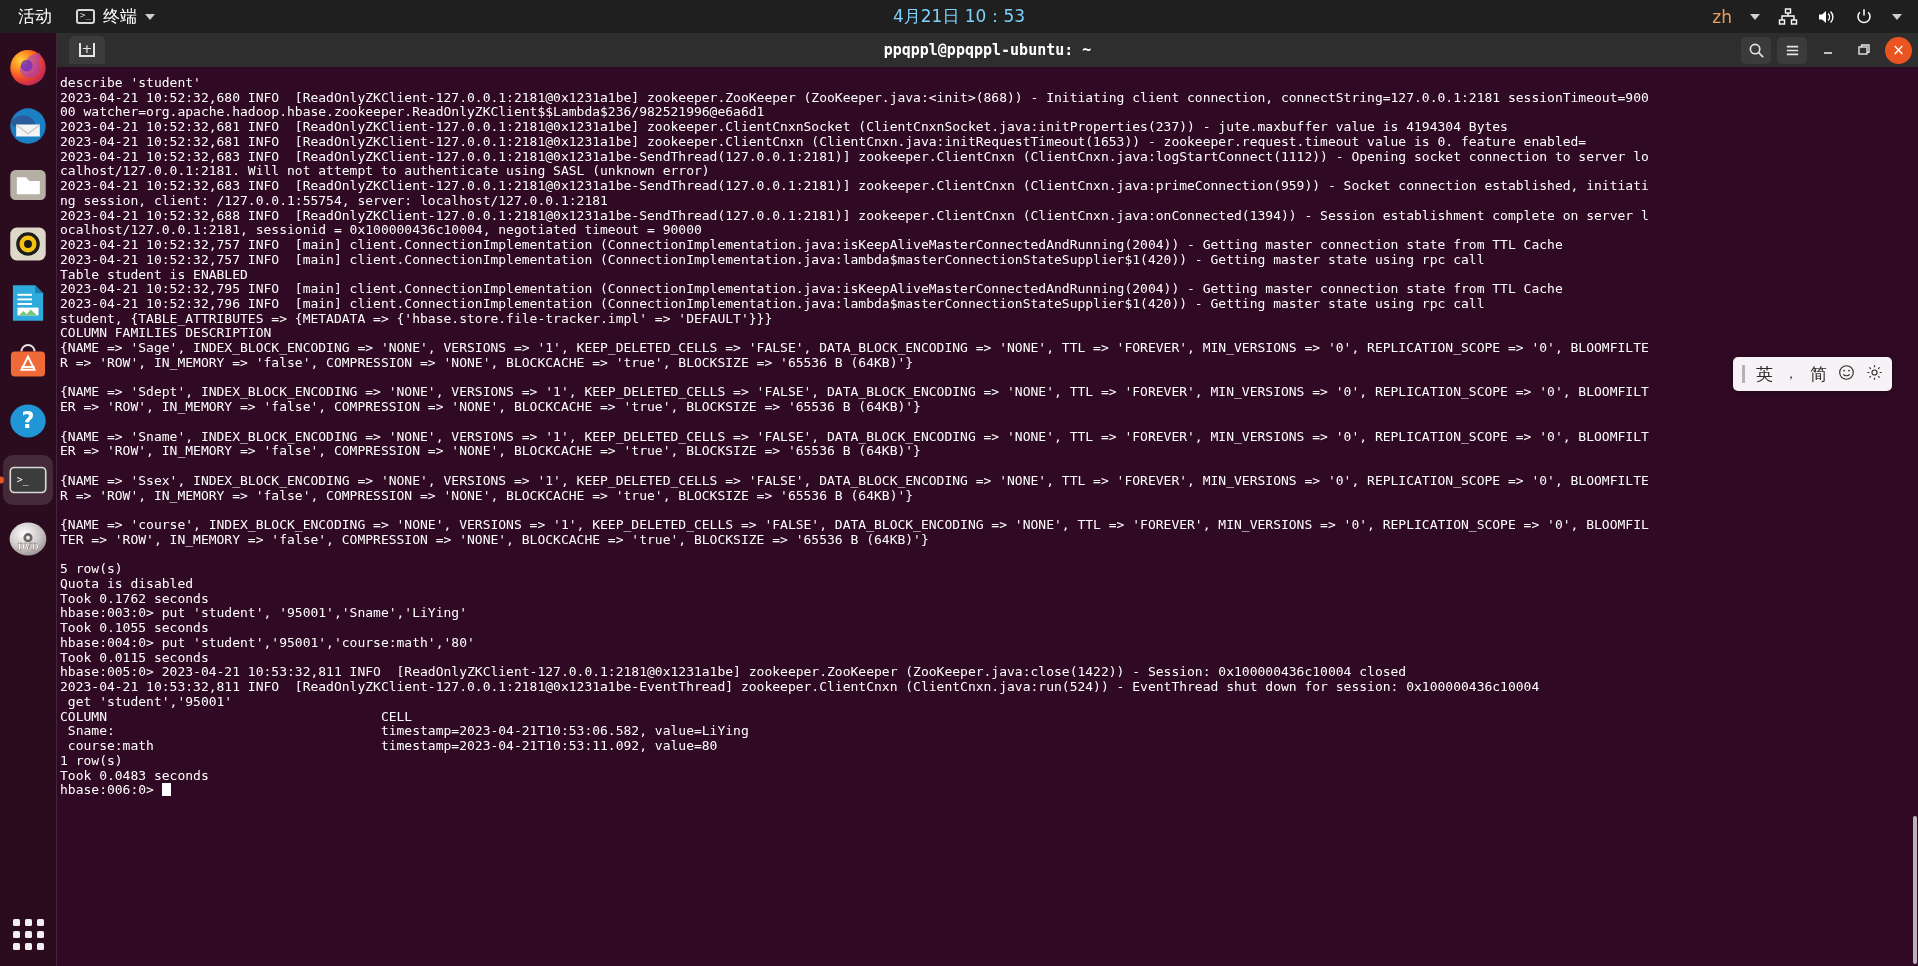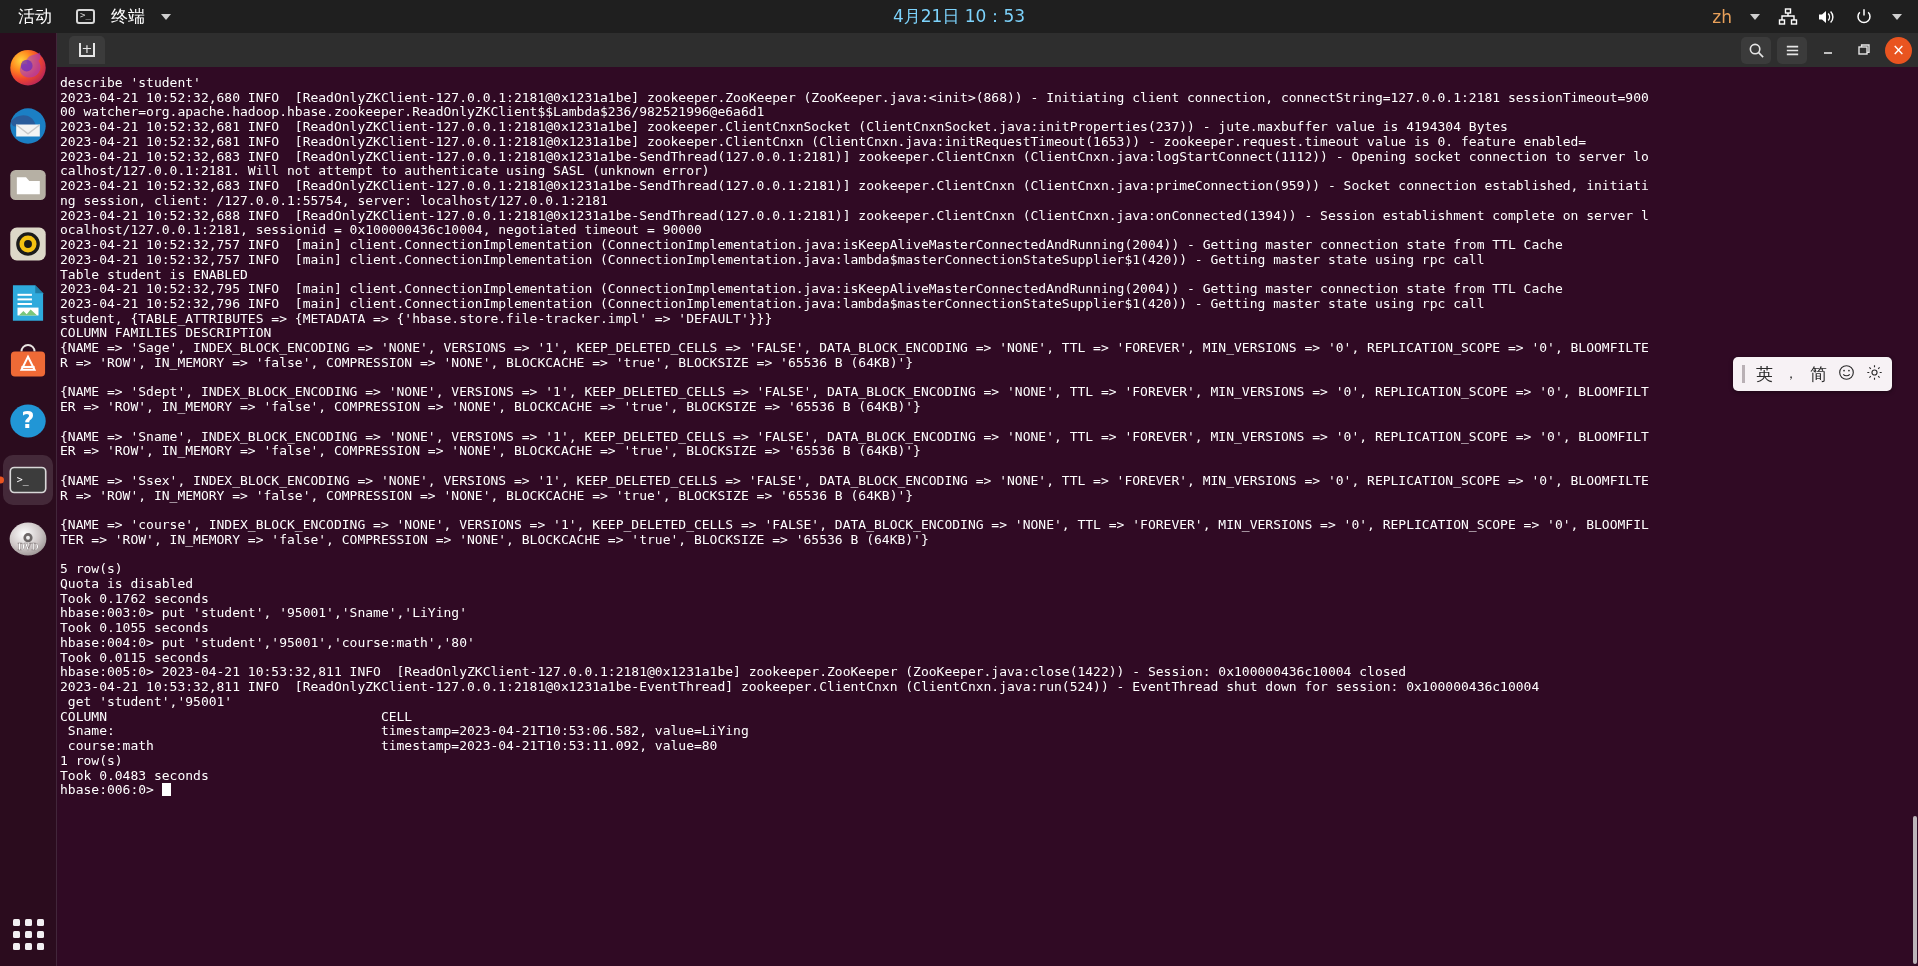--- a/index.html
+++ b/index.html
@@ -13,21 +13,21 @@
 
   
   .topbar {
     position: absolute; top: 0; left: 0; width: 1918px; height: 33px;
     background: #1f1f1f; color: #ffffff;
     display: flex; align-items: center;
     font-size: 17px;
     z-index: 40;
   }
   .tb-activities { padding: 0 14px 0 18px; color: #ffffff; font-size: 17px; }
-  .tb-app { display: flex; align-items: center; gap: 16px; padding: 0 10px; }
+  .tb-app { display: flex; align-items: center; gap: 8px; padding: 0 10px; }
   .tb-app-name { color: #ffffff; font-size: 17px; }
   .termicon {
     width: 19px; height: 15px; border: 2px solid #d8d8d8; border-radius: 3px;
     position: relative; display: inline-block;
   }
   .termicon::before {
     content: ">_"; position: absolute; left: 2px; top: -3px;
     font-family: "DejaVu Sans Mono", monospace; font-size: 9px; color: #d8d8d8;
     line-height: 15px;
   }
@@ -305,20 +305,21 @@
       </div>
     </div>
   </div>
 
   <div class="window">
 
     <div class="winbar">
       <div class="tabbtn">
         <span class="newtab"></span>
       </div>
+      <div class="wintitle">ppqppl@ppqppl-ubuntu: ~</div>
       <div class="winright">
         <div class="wbtn">
           <svg width="17" height="17" viewBox="0 0 18 18" fill="none" stroke="#e6e6e6" stroke-width="1.7">
             <circle cx="7.5" cy="7.5" r="5"></circle>
               <path d="M11.3 11.3L16 16"></path>
           </svg>
         </div>
         <div class="wbtn">
           <svg width="17" height="17" viewBox="0 0 18 18" stroke="#e6e6e6" stroke-width="1.8">
             <path d="M3 5h12M3 9h12M3 13h12"></path>

